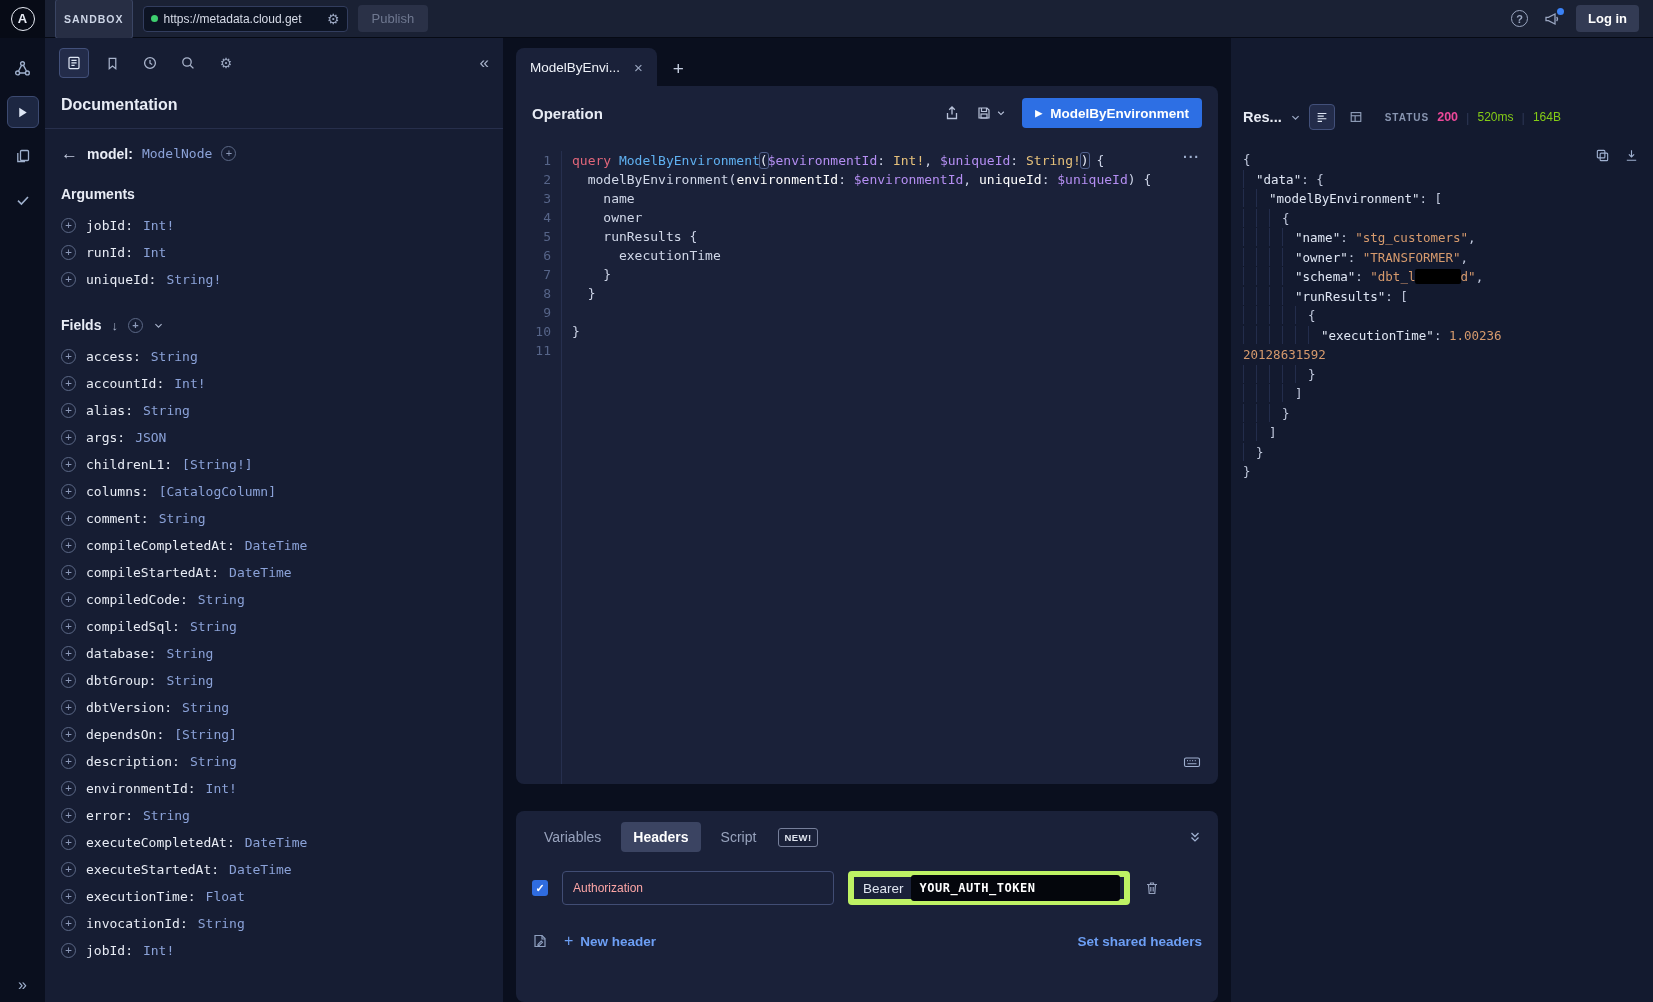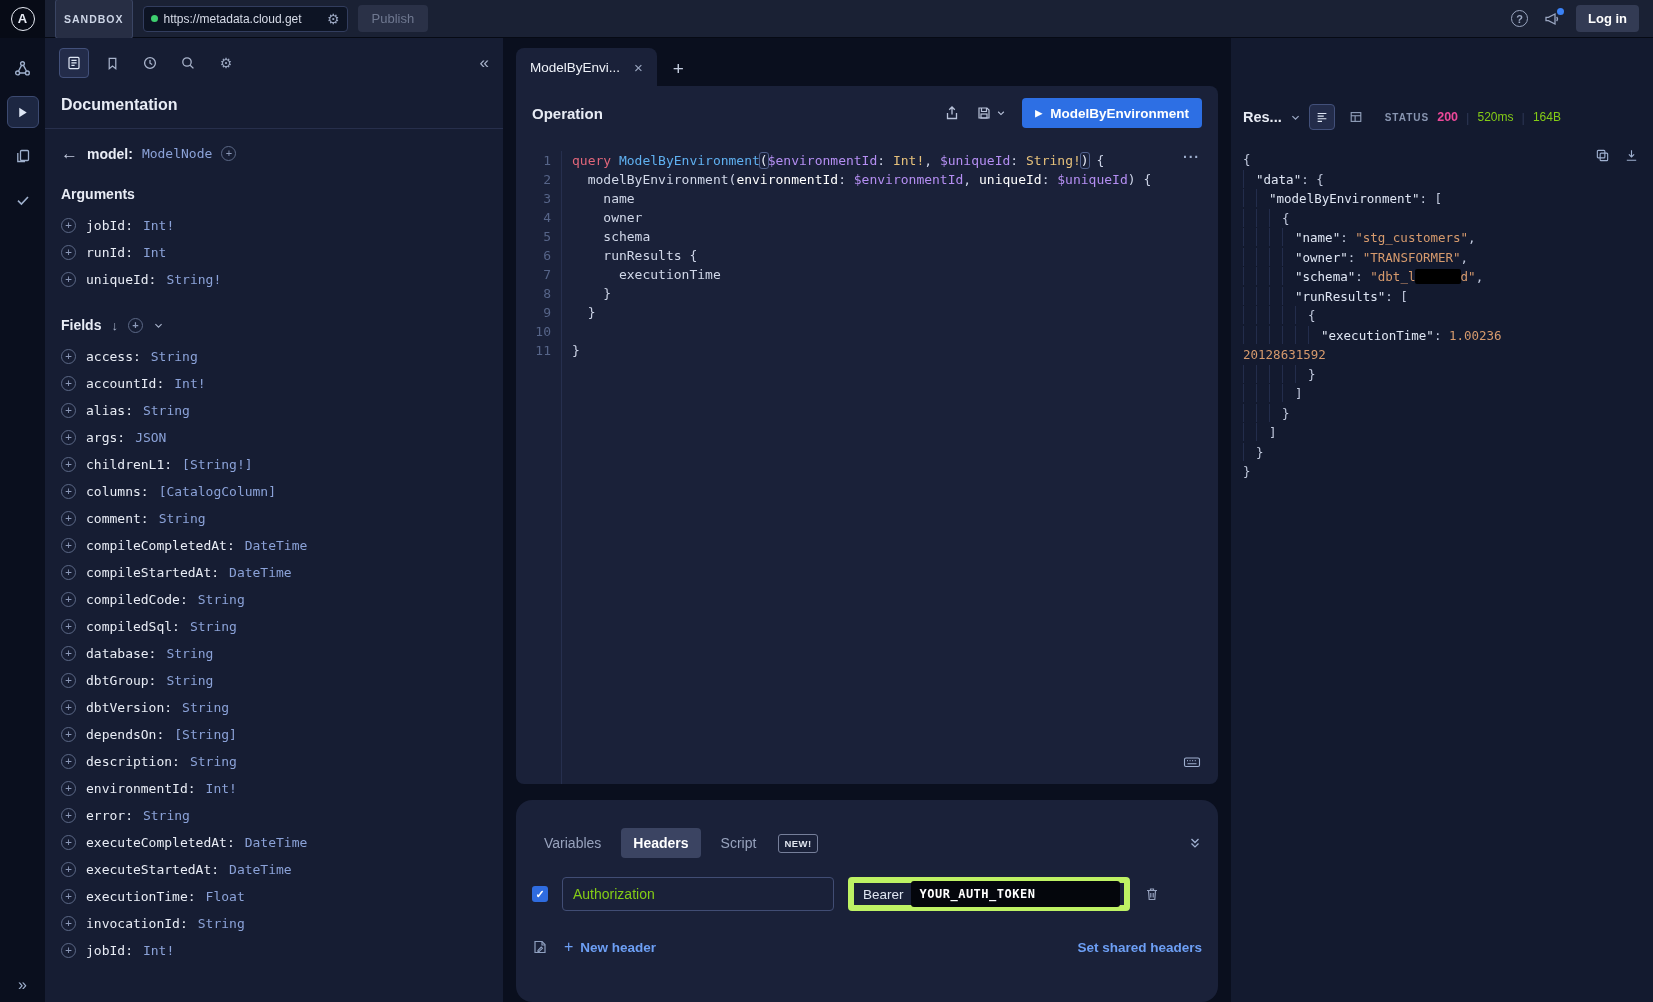--- a/index.html
+++ b/index.html
@@ -96,32 +96,32 @@
   .tok.v { color:#b48ef2; }
   .tok.t { color:#e5c07b; }
   .tok.p { color:#ccd3e6; }
   .tok.f { color:#d0d7e8; }
   .tok.attr { color:#ffffff; }
   .tok.bm { outline:1px solid #51618c; border-radius:2px; }
   .kebab { position:absolute; top:64px; right:18px; color:#9fb0d0; font-size:14px; font-weight:bold;
            letter-spacing:1px; line-height:1; }
   .kbd-ic { position:absolute; bottom:14px; right:16px; color:#9fb0d0; }
 
-  .reqcard { background:#1a2139; border-radius:16px; margin-top:16px; flex:1; min-height:0; padding:17px 16px; }
+  .reqcard { background:#1a2139; border-radius:8px; margin-top:27px; flex:1; min-height:0; padding:0 16px; }
   .req-tabs { height:52px; display:flex; align-items:center; gap:8px; }
   .rtab { color:#98a3bd; font-size:14px; padding:7px 12px; border-radius:4px; }
   .rtab.active { background:#3b4462; color:#fff; font-weight:600; }
   .new-badge { border:1px solid #767f9a; border-radius:3px; font-size:9.5px; font-weight:bold;
                letter-spacing:.5px; padding:3px 5px; color:#dfe4ee; margin-left:2px; }
   .dchev { margin-left:auto; color:#9fb0d0; }
   .hdr-row { display:flex; align-items:center; gap:14px; margin-top:8px; }
   .checkbox { width:16px; height:16px; background:#2f6ce0; border-radius:3px; color:#fff; font-size:11px;
               display:flex; align-items:center; justify-content:center; font-weight:bold; flex:none; }
   .hdr-key { width:272px; height:34px; background:transparent; border:1px solid #414d74; border-radius:4px;
-             color:#84cc16; font-size:14px; padding:0 10px; font-family:inherit; outline:none; }
+             color:#fca5a5; font-size:12px; padding:0 10px; font-family:inherit; outline:none; }
   .hdr-val { width:282px; height:34px; border:6px solid #bef264; border-radius:4px; display:flex;
              align-items:center; padding:0 4px 0 9px; gap:7px; }
   .bearer { color:#dfe5f0; font-size:13.5px; }
   .token-val { flex:1; height:26px; background:#04060c; border-radius:3px; color:#fff;
                font-family:"DejaVu Sans Mono", monospace; font-size:12px; font-weight:bold;
                display:flex; align-items:center; padding:0 9px; letter-spacing:.5px; }
   .trash { color:#95a1bd; }
   .req-foot { display:flex; align-items:center; gap:16px; margin-top:28px; }
   .envbtn { color:#8fa0c0; }
   .newhdr { color:#6d9ff5; font-weight:600; font-size:13.5px; display:flex; gap:7px; align-items:center; }
@@ -442,21 +442,20 @@
             <div class="lnum">8</div>
             <div class="lnum">9</div>
             <div class="lnum">10</div>
             <div class="lnum">11</div>
           </div>
         <div class="codecol" id="code">
             <div class="cline"><span class="tok k">query </span><span class="tok op">ModelByEnvironment</span><span class="tok bm">(</span><span class="tok v">$environmentId</span><span class="tok p">: </span><span class="tok t">Int!</span><span class="tok p">, </span><span class="tok v">$uniqueId</span><span class="tok p">: </span><span class="tok t">String!</span><span class="tok bm">)</span><span class="tok p"> {</span></div>
             <div class="cline"><span class="tok p">  </span><span class="tok f">modelByEnvironment</span><span class="tok p">(</span><span class="tok attr">environmentId</span><span class="tok p">: </span><span class="tok v">$environmentId</span><span class="tok p">, </span><span class="tok attr">uniqueId</span><span class="tok p">: </span><span class="tok v">$uniqueId</span><span class="tok p">) {</span></div>
             <div class="cline"><span class="tok p">    </span><span class="tok f">name</span></div>
             <div class="cline"><span class="tok p">    </span><span class="tok f">owner</span></div>
-            <div class="cline"><span class="tok p">    </span><span class="tok f">schema</span></div>
             <div class="cline"><span class="tok p">    </span><span class="tok f">runResults</span><span class="tok p"> {</span></div>
             <div class="cline"><span class="tok p">      </span><span class="tok f">executionTime</span></div>
             <div class="cline"><span class="tok p">    }</span></div>
             <div class="cline"><span class="tok p">  }</span></div>
             <div class="cline">&nbsp;</div>
             <div class="cline"><span class="tok p">}</span></div>
           </div>
       </div>
       <span class="kebab">···</span>
       <span class="kbd-ic">

